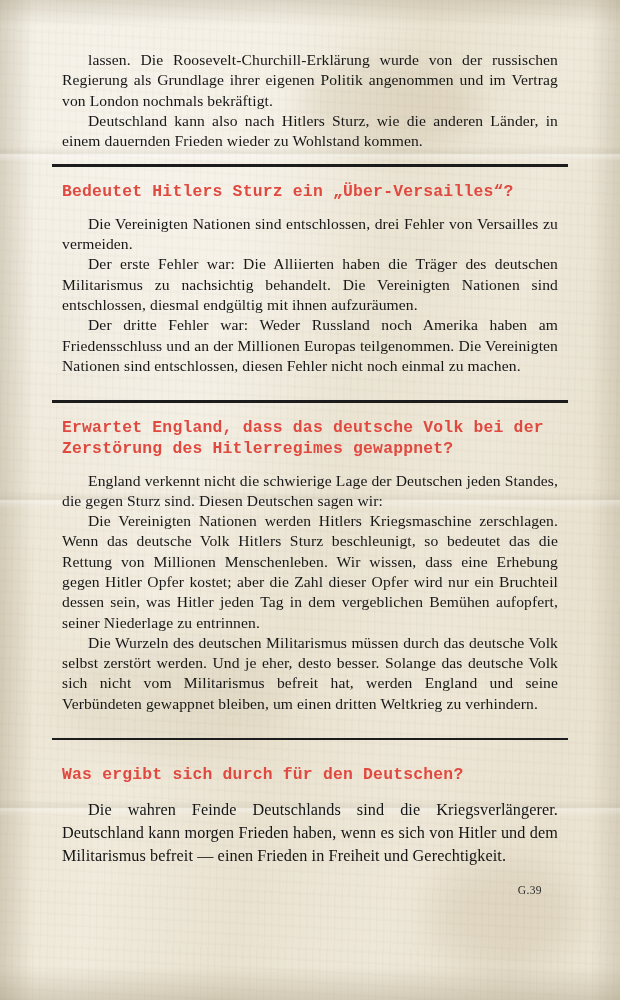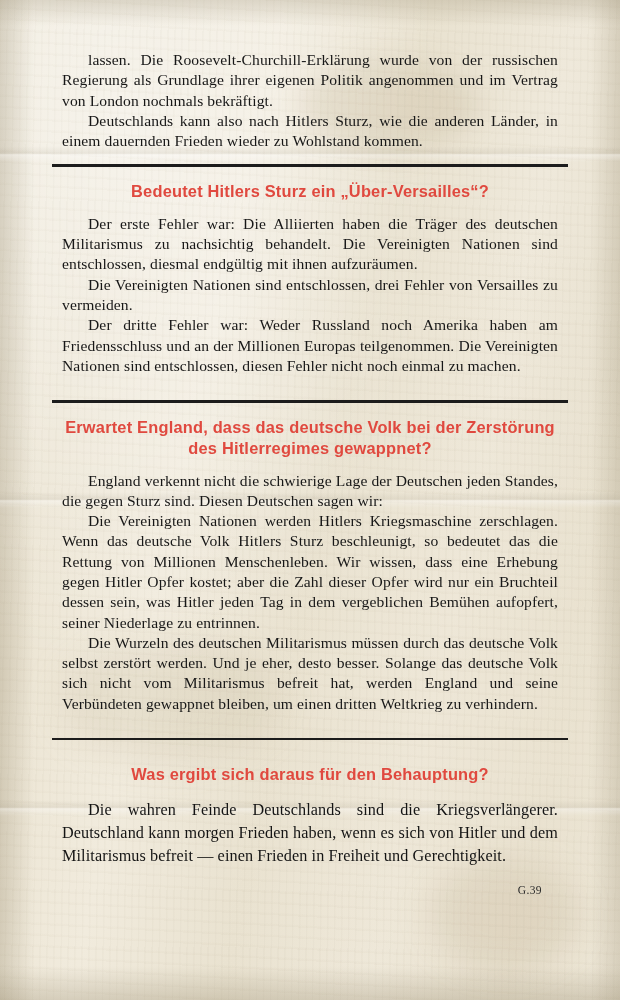--- a/index.html
+++ b/index.html
@@ -63,25 +63,24 @@
   .rule {
     height: 2.6px;
     background: #1c1c1c;
     margin: 13px 0 13px 0;
   }
 
   h2 {
     margin: 14px 0 12px 0;
     font-size: 16.4px;
     font-weight: bold;
-    text-align: center;
     color: #e0493f;
     line-height: 1.28;
     letter-spacing: 0.2px;
-    font-family: Liberation Sans, sans-serif;
+    font-family: Liberation Mono, monospace;
   }
 
   .final p {
     font-weight: normal;
     color: #141414;
     font-size: 16.2px;
     line-height: 1.42;
     text-align: justify;
   }
 
@@ -145,44 +144,44 @@
   <div class="fold" style="top:800px;"></div>
 
   <div class="stain" style="left:300px; top:60px; width:180px; height:90px; background:rgba(186,172,140,0.18); filter:blur(14px);"></div>
   <div class="stain" style="left:60px; top:640px; width:220px; height:120px; background:rgba(190,178,148,0.16); filter:blur(18px);"></div>
   <div class="stain" style="left:430px; top:860px; width:150px; height:110px; background:rgba(184,170,138,0.16); filter:blur(16px);"></div>
 
   <div class="content">
 
     <div class="section">
       <p>lassen.  Die Roosevelt-Churchill-Erklärung wurde von der russischen Regierung als Grundlage ihrer eigenen Politik angenommen und im Vertrag von London nochmals bekräftigt.</p>
-      <p>Deutschlands kann also nach Hitlers Sturz, wie die anderen Länder, in einem dauernden Frieden wieder zu Wohlstand kommen.</p>
+      <p>Deutschland kann also nach Hitlers Sturz, wie die anderen Länder, in einem dauernden Frieden wieder zu Wohlstand kommen.</p>
     </div>
 
     <div class="rule"></div>
 
     <div class="section">
       <h2>Bedeutet Hitlers Sturz ein „Über-Versailles“?</h2>
+      <p>Die Vereinigten Nationen sind entschlossen, drei Fehler von Versailles zu vermeiden.</p>
       <p>Der erste Fehler war:  Die Alliierten haben die Träger des deutschen Militarismus zu nachsichtig behandelt.  Die Vereinigten Nationen sind entschlossen, diesmal endgültig mit ihnen aufzuräumen.</p>
-      <p>Die Vereinigten Nationen sind entschlossen, drei Fehler von Versailles zu vermeiden.</p>
       <p>Der dritte Fehler war:  Weder Russland noch Amerika haben am Friedensschluss und an der Millionen Europas teilgenommen.  Die Vereinigten Nationen sind entschlossen, diesen Fehler nicht noch einmal zu machen.</p>
     </div>
 
     <div class="rule" style="margin-top:24px;"></div>
 
     <div class="section">
       <h2>Erwartet England, dass das deutsche Volk bei der Zerstörung des Hitlerregimes gewappnet?</h2>
       <p>England verkennt nicht die schwierige Lage der Deutschen jeden Standes, die gegen Sturz sind.  Diesen Deutschen sagen wir:</p>
       <p>Die Vereinigten Nationen werden Hitlers Kriegsmaschine zerschlagen. Wenn das deutsche Volk Hitlers Sturz beschleunigt, so bedeutet das die Rettung von Millionen Menschenleben.  Wir wissen, dass eine Erhebung gegen Hitler Opfer kostet; aber die Zahl dieser Opfer wird nur ein Bruchteil dessen sein, was Hitler jeden Tag in dem vergeblichen Bemühen aufopfert, seiner Niederlage zu entrinnen.</p>
       <p>Die Wurzeln des deutschen Militarismus müssen durch das deutsche Volk selbst zerstört werden.  Und je eher, desto besser.  Solange das deutsche Volk sich nicht vom Militarismus befreit hat, werden England und seine Verbündeten gewappnet bleiben, um einen dritten Weltkrieg zu verhindern.</p>
     </div>
 
     <div class="rule" style="margin-top:24px;"></div>
 
     <div class="section final">
-      <h2 style="margin-top:24px; margin-bottom:14px;">Was ergibt sich daraus für den Behauptung?</h2>
+      <h2 style="margin-top:24px; margin-bottom:14px;">Was ergibt sich durch für den Deutschen?</h2>
       <p>Die wahren Feinde Deutschlands sind die Kriegsverlängerer. Deutschland kann morgen Frieden haben, wenn es sich von Hitler und dem Militarismus befreit — einen Frieden in Freiheit und Gerechtigkeit.</p>
     </div>
 
     <div class="code">G.39</div>
 
   </div>
 </div>
 
 </body></html>

